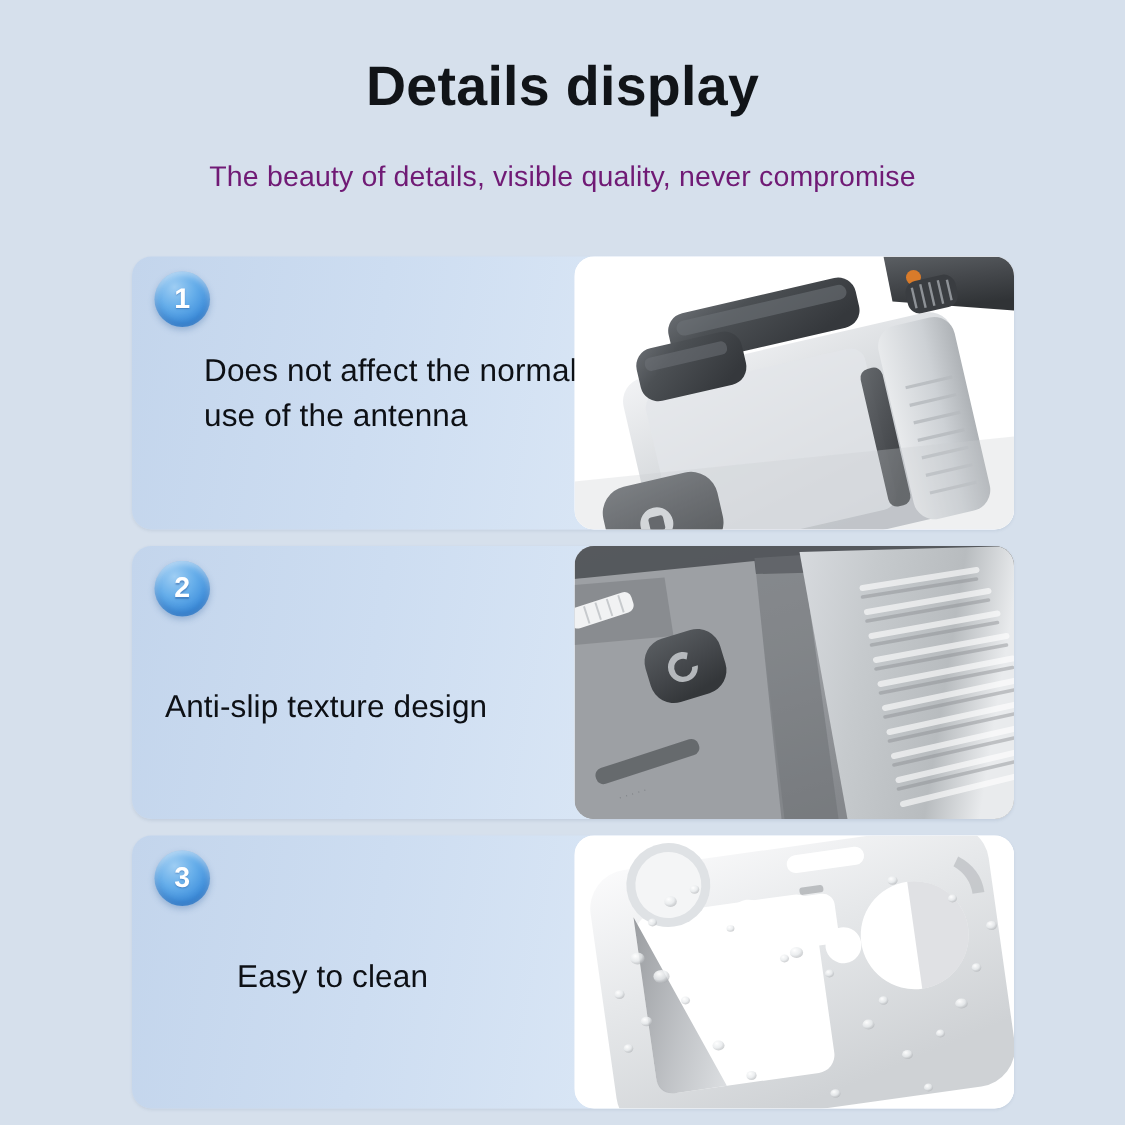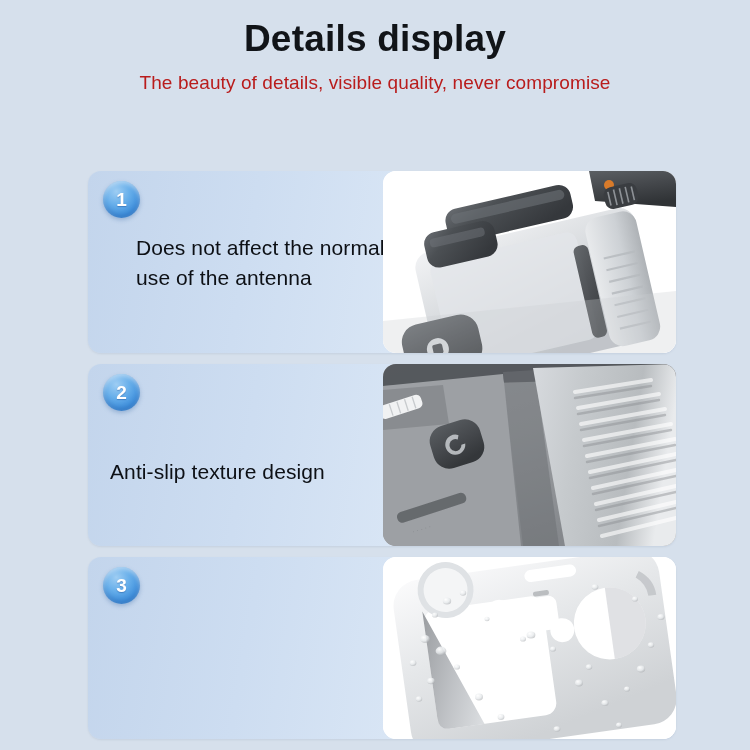--- a/index.html
+++ b/index.html
@@ -11,34 +11,34 @@
   }
 
   body {
     background: #d6e0ec;
     font-family: "Liberation Sans", sans-serif;
     position: relative;
   }
 
   
   .header {
-    padding-top: 18px;
+    padding-top: 37px;
     text-align: center;
   }
   .page-title {
     font-size: 37px;
     font-weight: bold;
     color: #111418;
     letter-spacing: 0.2px;
     line-height: 1.15;
   }
   .page-subtitle {
-    margin-top: 11px;
+    margin-top: 28px;
     font-size: 19px;
-    color: #b91c1c;
+    color: #701a75;
     font-weight: normal;
     letter-spacing: 0.1px;
   }
 
   
   .cards {
     position: absolute;
     left: 88px;
     top: 171px;
     width: 588px;
@@ -292,20 +292,21 @@
           <text x="30" y="170" font-family="Liberation Sans, sans-serif" font-size="7" fill="#6e7175" opacity="0.55" transform="rotate(-17 30 170)">· · · · ·</text>
         </g>
       </svg>
     </div>
   </div>
 
   <div class="card card-3">
     <div class="badge">
       <span class="badge-num">3</span>
     </div>
+    <div class="card-text">Easy to clean</div>
 
     <div class="photo">
       <svg viewBox="0 0 293 182" preserveAspectRatio="xMidYMid slice" aria-hidden="true">
         <defs>
           <linearGradient id="g3shell" x1="0" y1="0" x2="0.4" y2="1">
             <stop offset="0%" stop-color="#fbfbfc"></stop>
             <stop offset="45%" stop-color="#e6e8ea"></stop>
             <stop offset="100%" stop-color="#cfd2d5"></stop>
           </linearGradient>
           <linearGradient id="g3inner" x1="0" y1="0" x2="1" y2="1">

